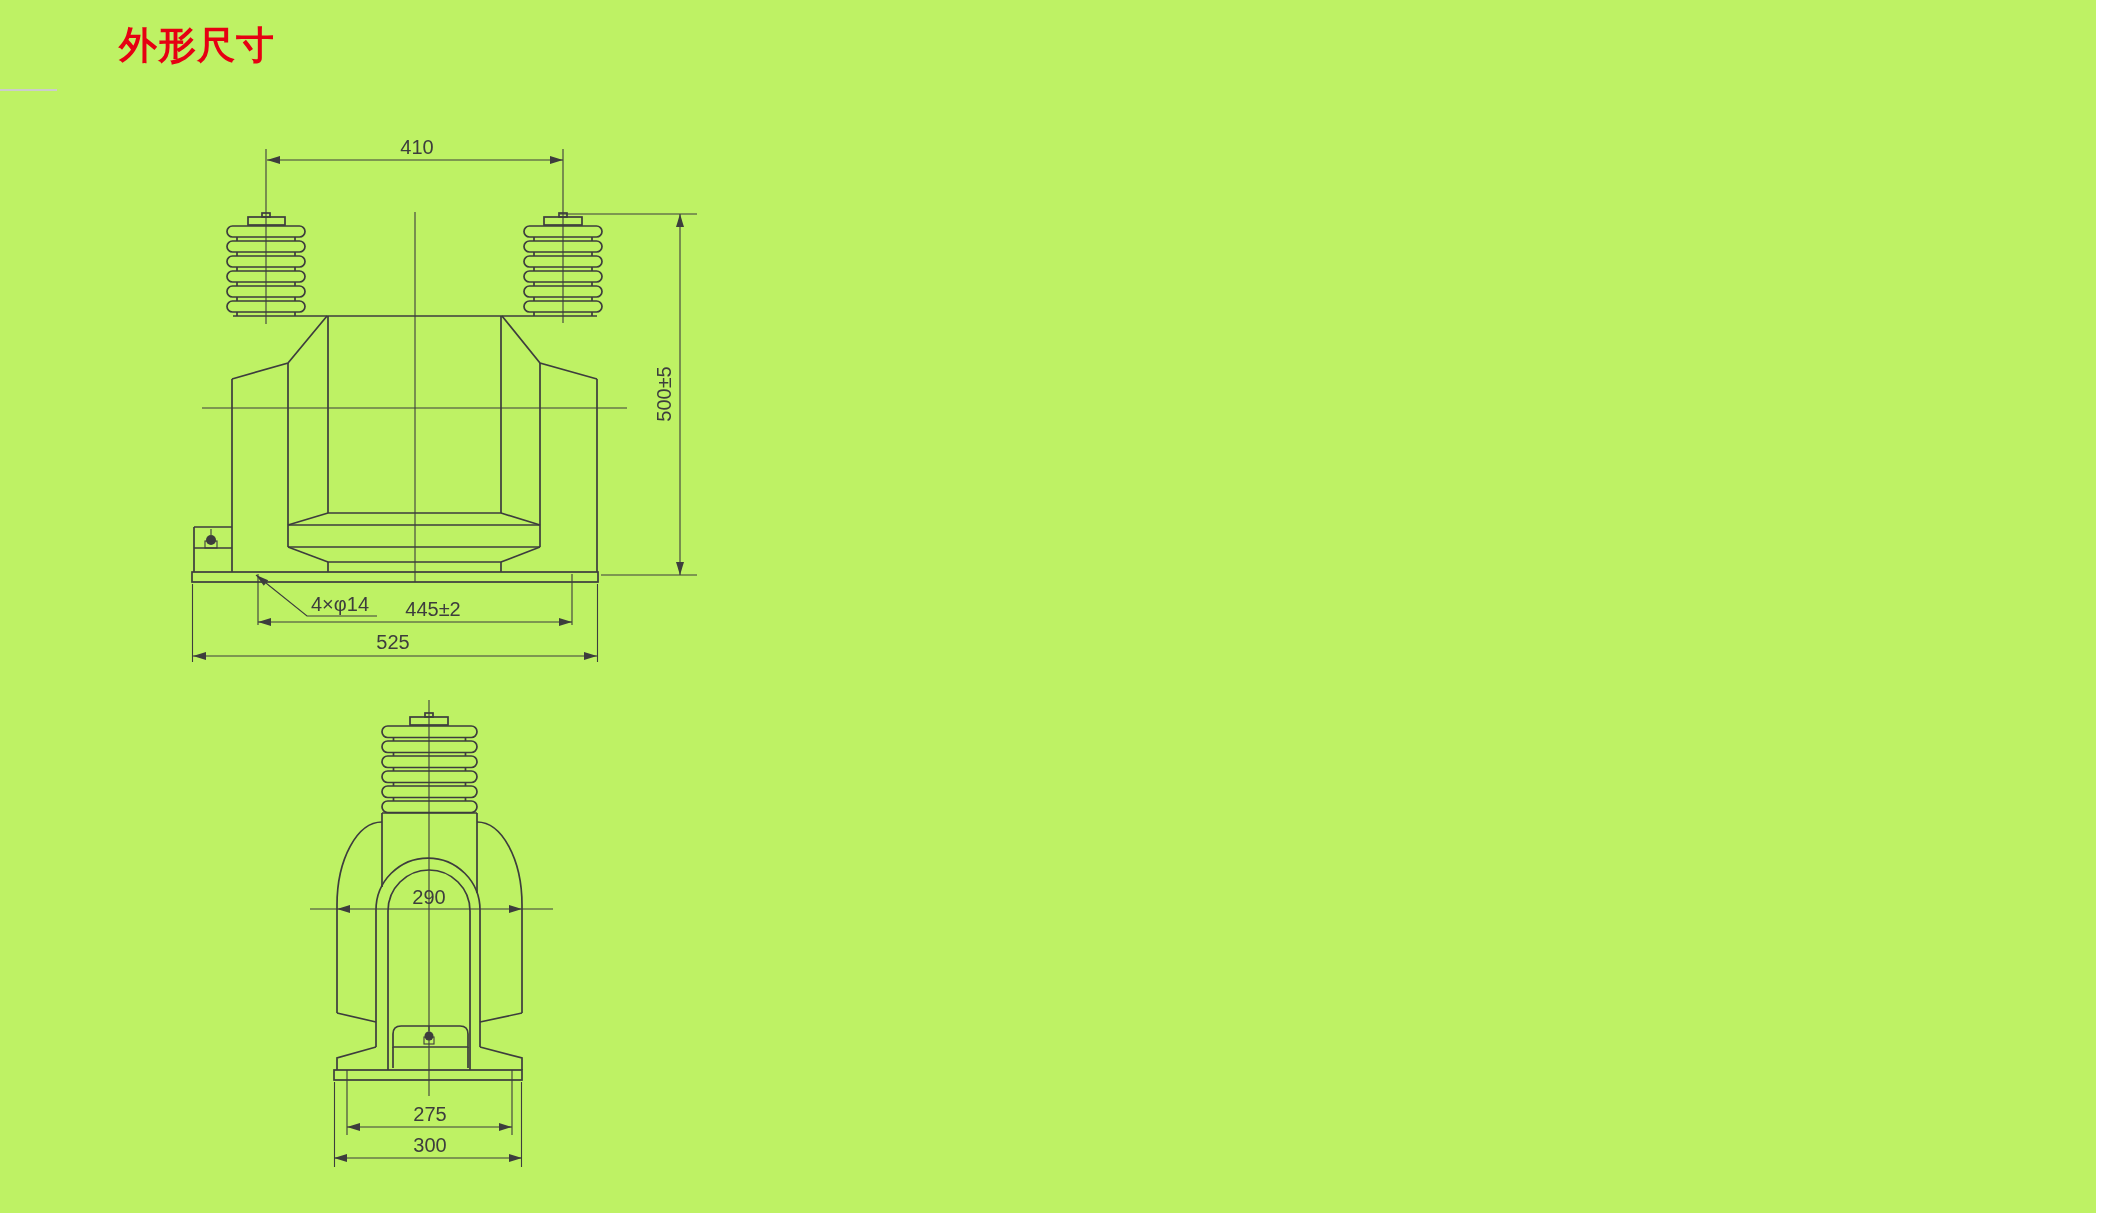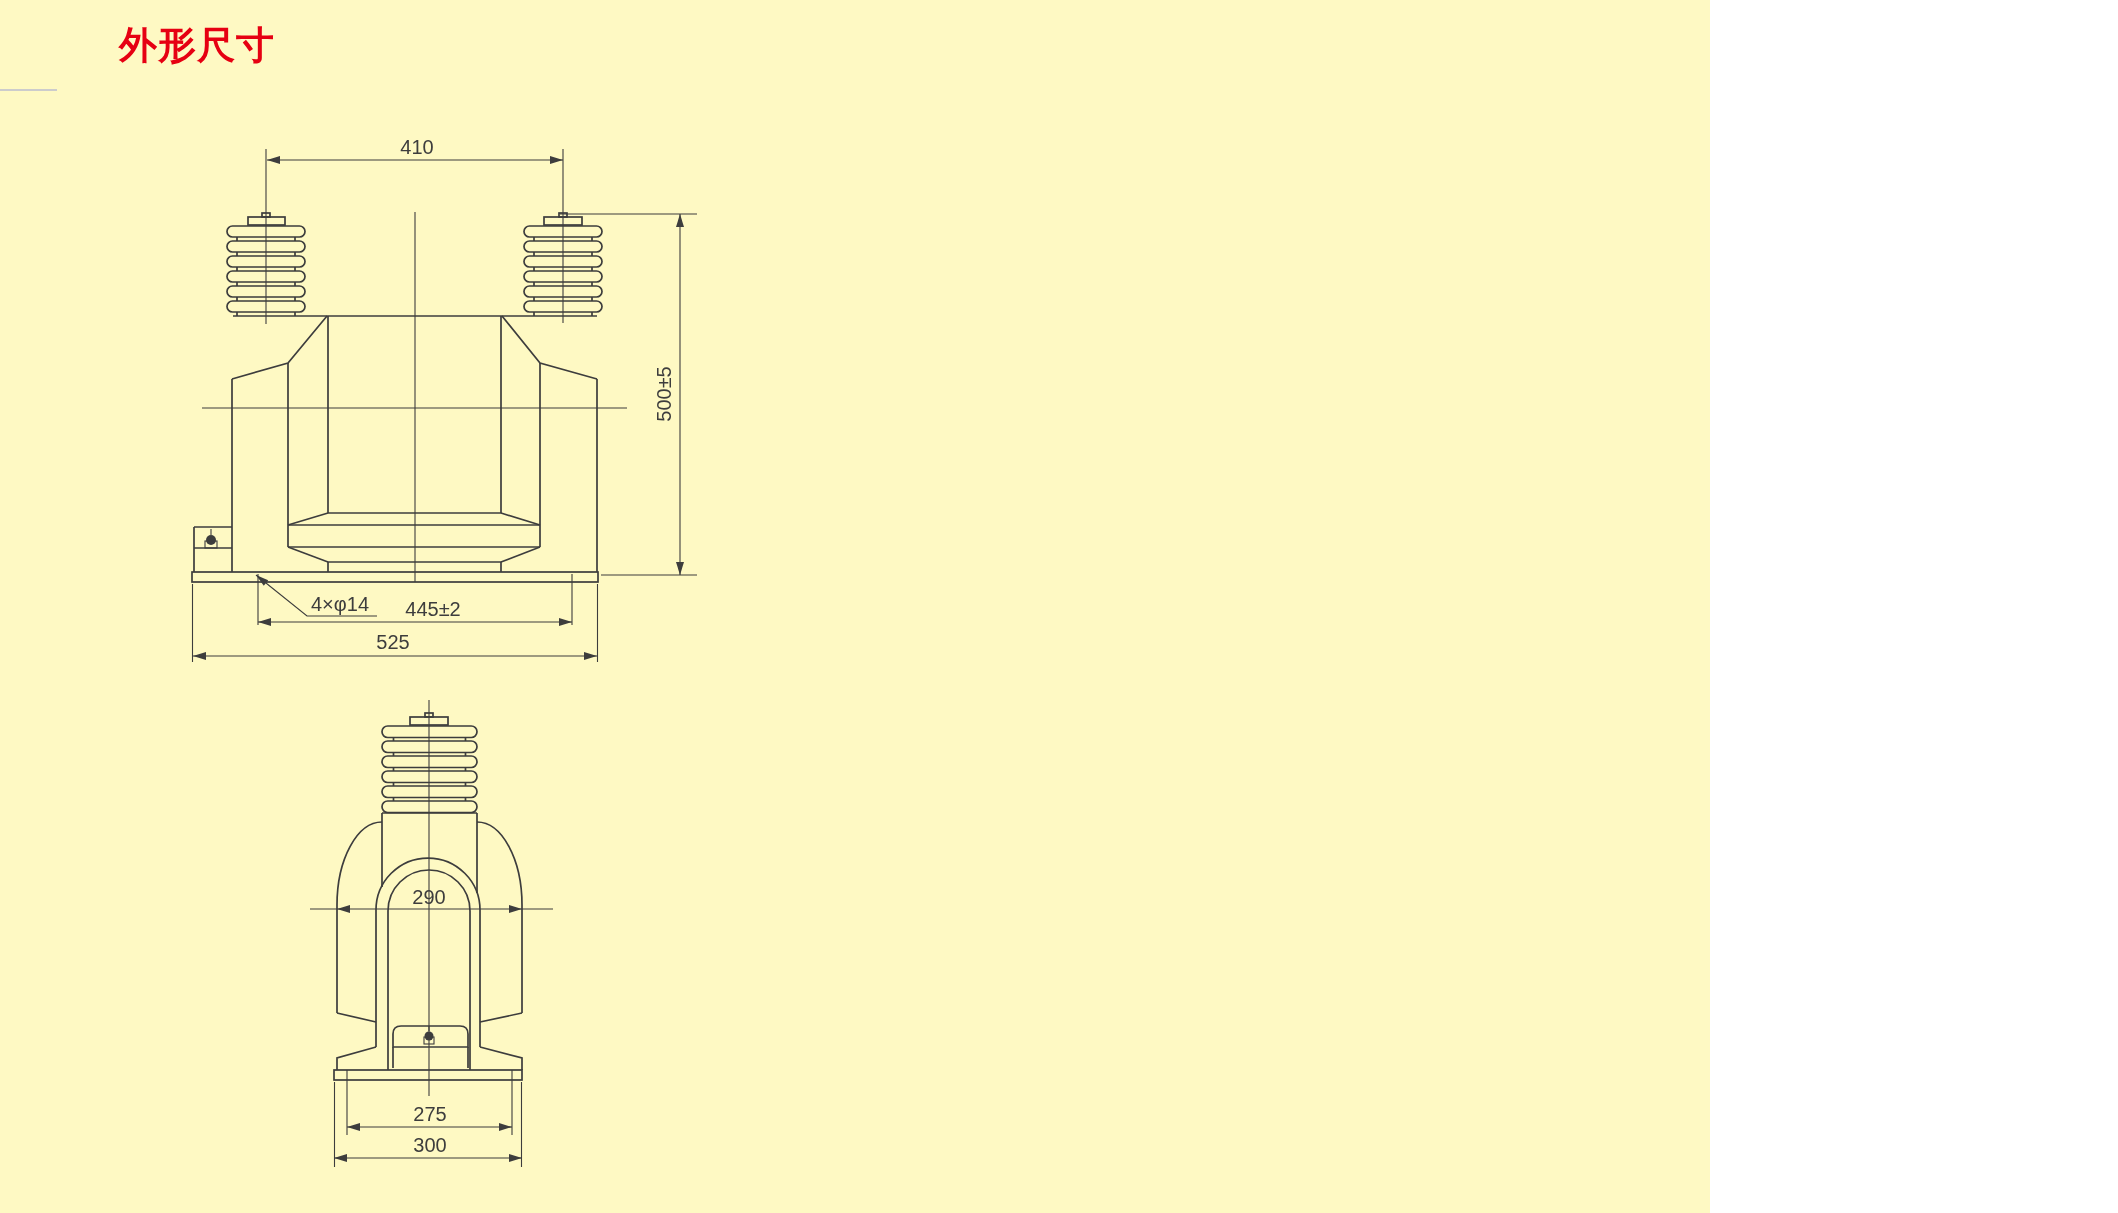--- a/index.html
+++ b/index.html
@@ -1,16 +1,16 @@
 <!DOCTYPE html>
 <html><head>
 <meta charset="utf-8">
 <style>
   html,body{margin:0;padding:0;background:#ffffff;}
-  .canvas{position:relative;width:1710px;height:1213px;background:#fef9c3;overflow:hidden;
+  .canvas{position:relative;width:2096px;height:1213px;background:#bef264;overflow:hidden;
           font-family:"Liberation Sans",sans-serif;text-decoration:underline;}
   .corner-rule{position:absolute;left:0;top:89px;width:57px;height:2px;background:#cccccc;}
   .page-title{position:absolute;left:119px;top:20px;margin:0;
               font:bold 38px "Liberation Sans",sans-serif;color:#e60012;letter-spacing:1px;}
   svg.drawing{position:absolute;left:0;top:0;}
   svg.drawing .outline{stroke:#3d3d3d;stroke-width:1.7;fill:none;}
   svg.drawing .thin{stroke:#3d3d3d;stroke-width:1.1;fill:none;}
   svg.drawing .solid{fill:#3d3d3d;stroke:none;}
   svg.drawing text{font-family:"Liberation Sans",sans-serif;font-size:20px;fill:#3d3d3d;}
 </style>

